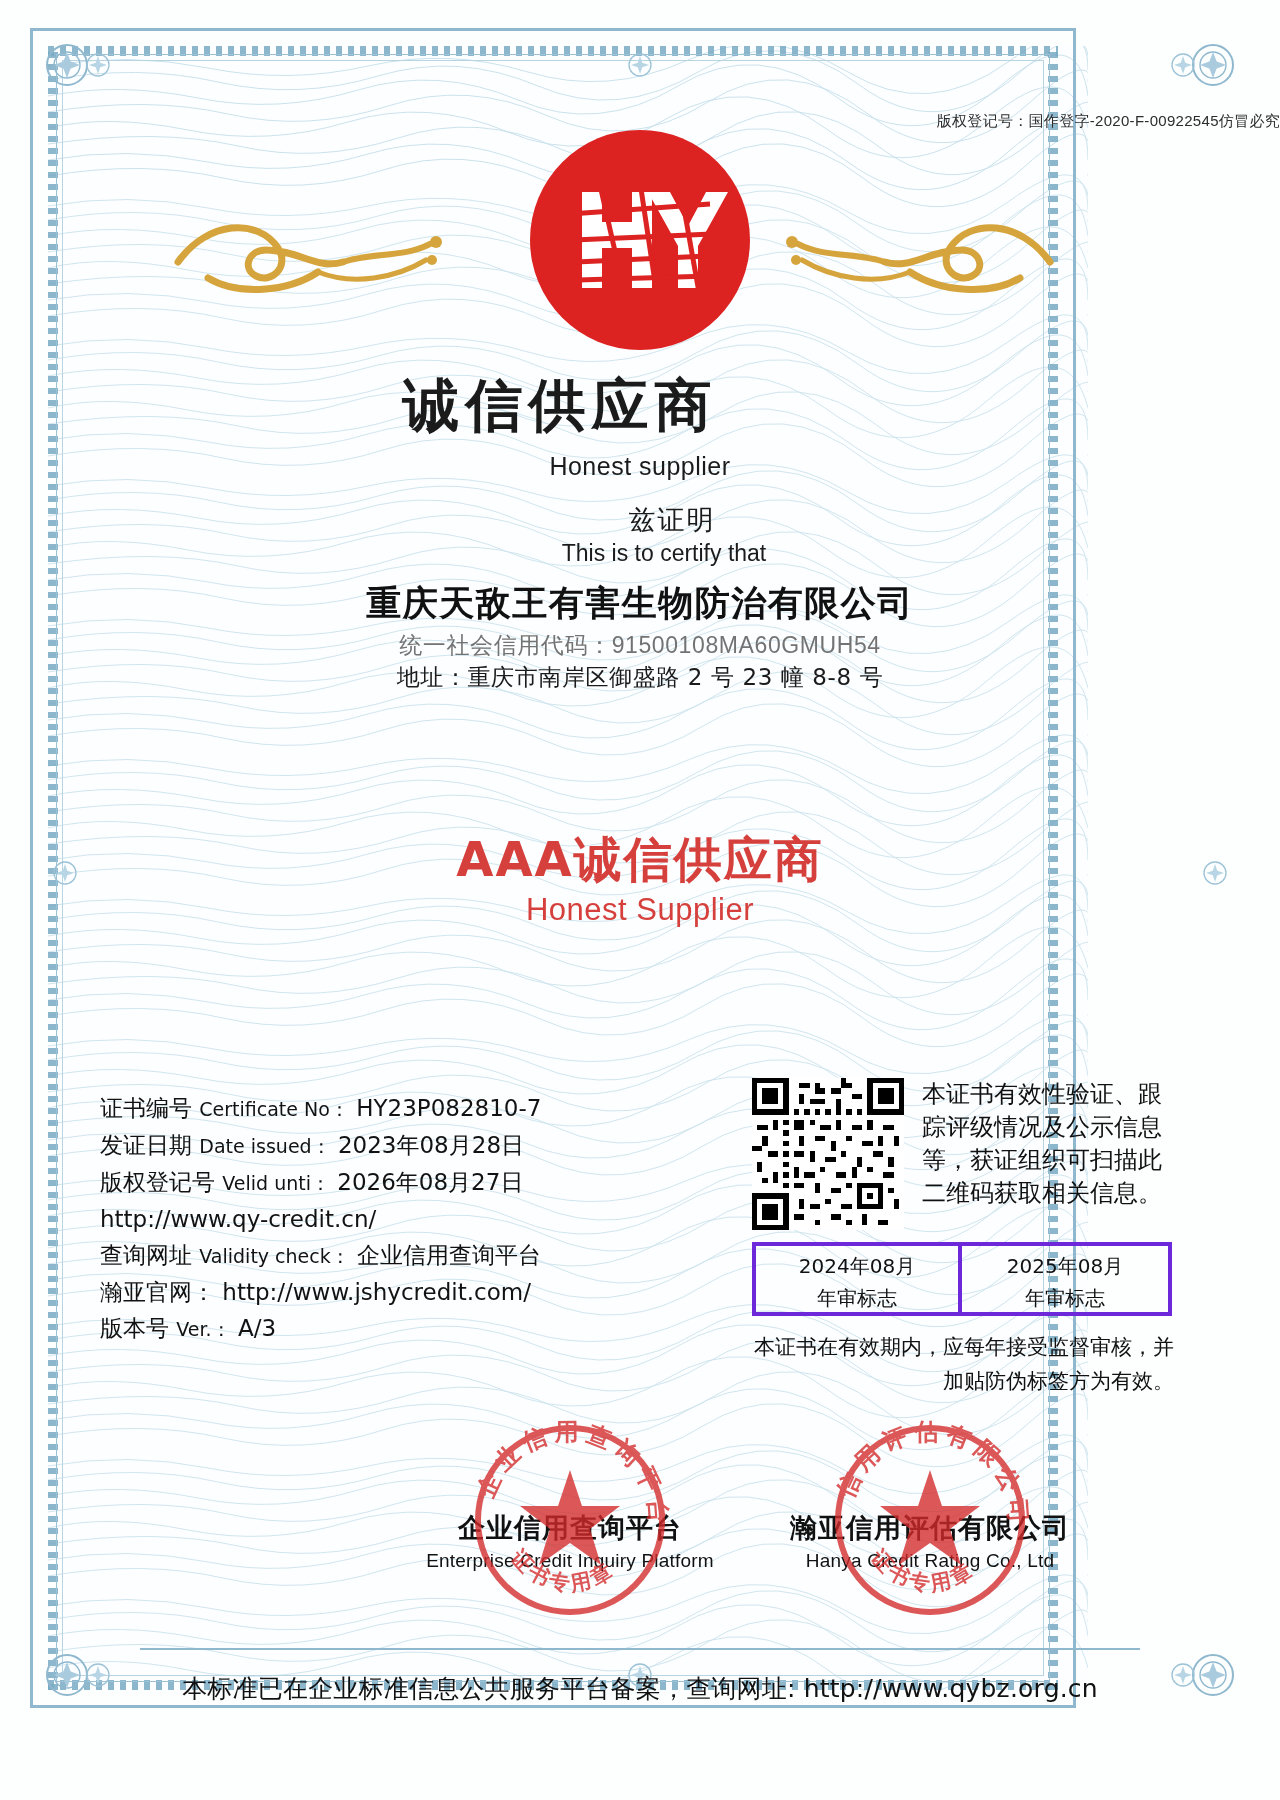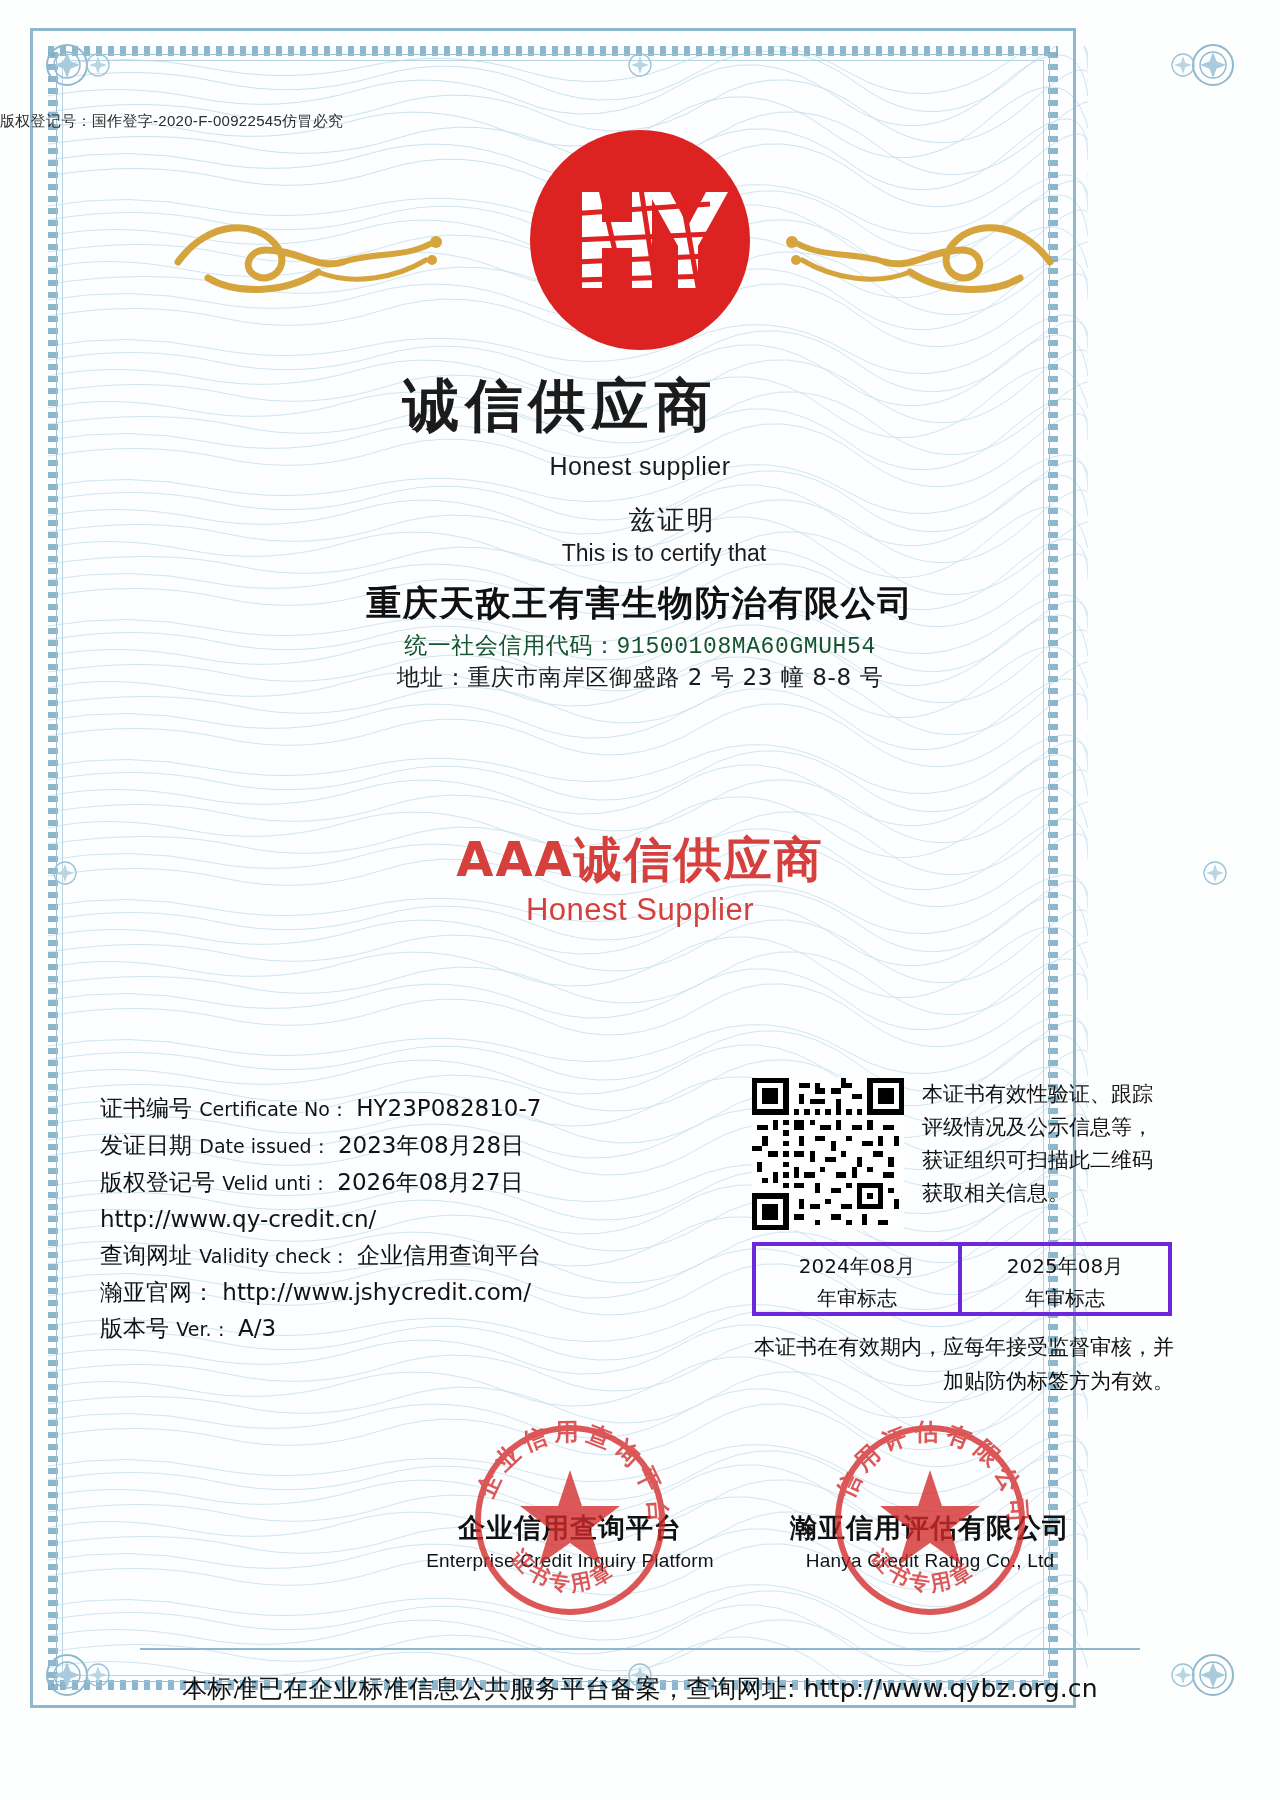--- a/index.html
+++ b/index.html
@@ -86,21 +86,21 @@
   
   .content {
     position: absolute;
     left: 0; top: 0;
     width: 1280px; height: 1800px;
   }
 
   .copyright-line {
     position: absolute;
     top: 112px; left: 0; width: 1280px;
-    text-align: left;
+    text-align: right;
     font-size: 15px;
     color: #2c2c2c;
     letter-spacing: .3px;
   }
 
   
   .flourish { position: absolute; top: 200px; }
   .flourish-left  { left: 168px; }
   .flourish-right { left: 760px; transform: scaleX(-1); }
 
@@ -167,23 +167,23 @@
     font-weight: bold;
     color: #111;
     letter-spacing: 1.5px;
     font-family: "DejaVu Sans", sans-serif;
   }
   .credit-code {
     position: absolute;
     top: 630px; left:0; width:1280px;
     text-align:center;
     font-size: 23px;
-    color: #14532d;
+    color: #737373;
     letter-spacing: .6px;
-    font-family: Liberation Mono, monospace;
+    font-family: Liberation Sans, sans-serif;
   }
   .address {
     position: absolute;
     top: 662px; left:0; width:1280px;
     text-align:center;
     font-size: 23px;
     color: #1b1b1b;
     letter-spacing: .6px;
     font-family: "DejaVu Sans", sans-serif;
   }
@@ -226,21 +226,21 @@
   
   .qr-box {
     position: absolute;
     left: 752px; top: 1078px;
     width: 152px; height: 152px;
   }
   .qr-note {
     position: absolute;
     left: 922px; top: 1078px;
     width: 250px;
-    font-size: 21px;
+    font-size: 24px;
     line-height: 33px;
     color: #111;
     font-family: "DejaVu Sans", sans-serif;
   }
   .seal-boxes {
     position: absolute;
     left: 752px; top: 1242px;
     width: 420px;
     display: flex;
     gap: 0;

